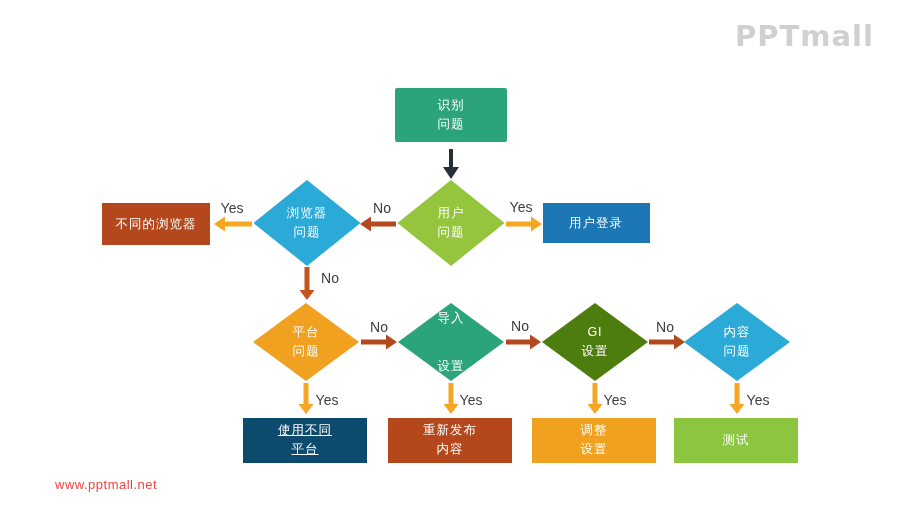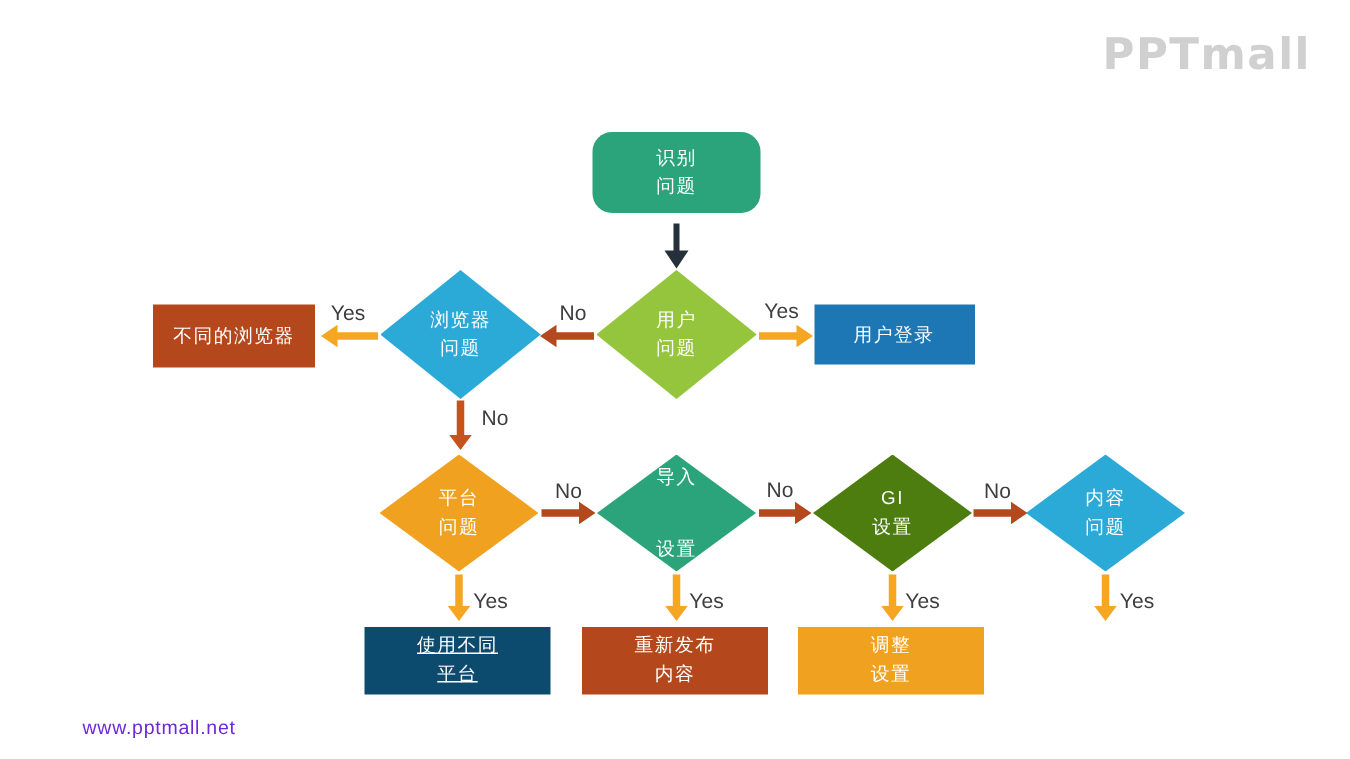--- a/index.html
+++ b/index.html
@@ -12,40 +12,40 @@
   }
   .logo{
     position:absolute;top:22px;right:26px;
     font-family:"DejaVu Sans","Liberation Sans",sans-serif;
     font-weight:bold;font-size:29px;line-height:1;
     color:#d0d0d0;letter-spacing:1px;
     user-select:none;
   }
   .footer{
     position:absolute;left:55px;bottom:14px;
-    font-size:13px;color:#6d28d9;letter-spacing:0.5px;
+    font-size:13px;color:#ef4444;letter-spacing:0.5px;
   }
   .arrows{
     position:absolute;left:0;top:0;width:900px;height:506px;
   }
   .arrow-label{
     font-family:"Liberation Sans","DejaVu Sans",sans-serif;
     font-size:14px;fill:#3d3d3d;text-anchor:middle;
   }
   .nodes{position:absolute;left:0;top:0;width:900px;height:506px;pointer-events:none;}
   .node{
     position:absolute;
     display:flex;flex-direction:column;align-items:center;justify-content:center;
     color:#ffffff;text-align:center;
     pointer-events:auto;
   }
   .node .node-line{
     font-size:12.5px;line-height:1.5;letter-spacing:1px;white-space:nowrap;
   }
-  .node.rounded{border-radius:13px;}
+  .node.rounded{border-radius:2px;}
   .node.diamond{clip-path:polygon(50% 0%,100% 50%,50% 100%,0% 50%);}
 </style>
 </head>
 <body>
 
 <div class="stage">
   <div class="logo">PPTmall</div>
   <svg class="arrows" viewBox="0 0 900 506" xmlns="http://www.w3.org/2000/svg">
       <g>
         <path d="M449,149 h4 v18 h-4 z M443,167 h16 L451,179 z" fill="#26303b"></path>
@@ -135,15 +135,18 @@
         <div class="node-line">平台</div>
       </div>
       <div class="node rect" style="left: 388px; top: 417.5px; width: 124px; height: 45px; background: rgb(180, 72, 28);">
         <div class="node-line">重新发布</div>
         <div class="node-line">内容</div>
       </div>
       <div class="node rect" style="left: 532px; top: 417.5px; width: 124px; height: 45px; background: rgb(240, 161, 31); align-items: center;">
         <div class="node-line">调整</div>
         <div class="node-line">设置</div>
       </div>
+      <div class="node rect" style="left: 674px; top: 417.5px; width: 124px; height: 45px; background: rgb(140, 197, 64);">
+        <div class="node-line">测试</div>
+      </div>
     </div>
   <div class="footer">www.pptmall.net</div>
 </div>
 
 </body></html>

